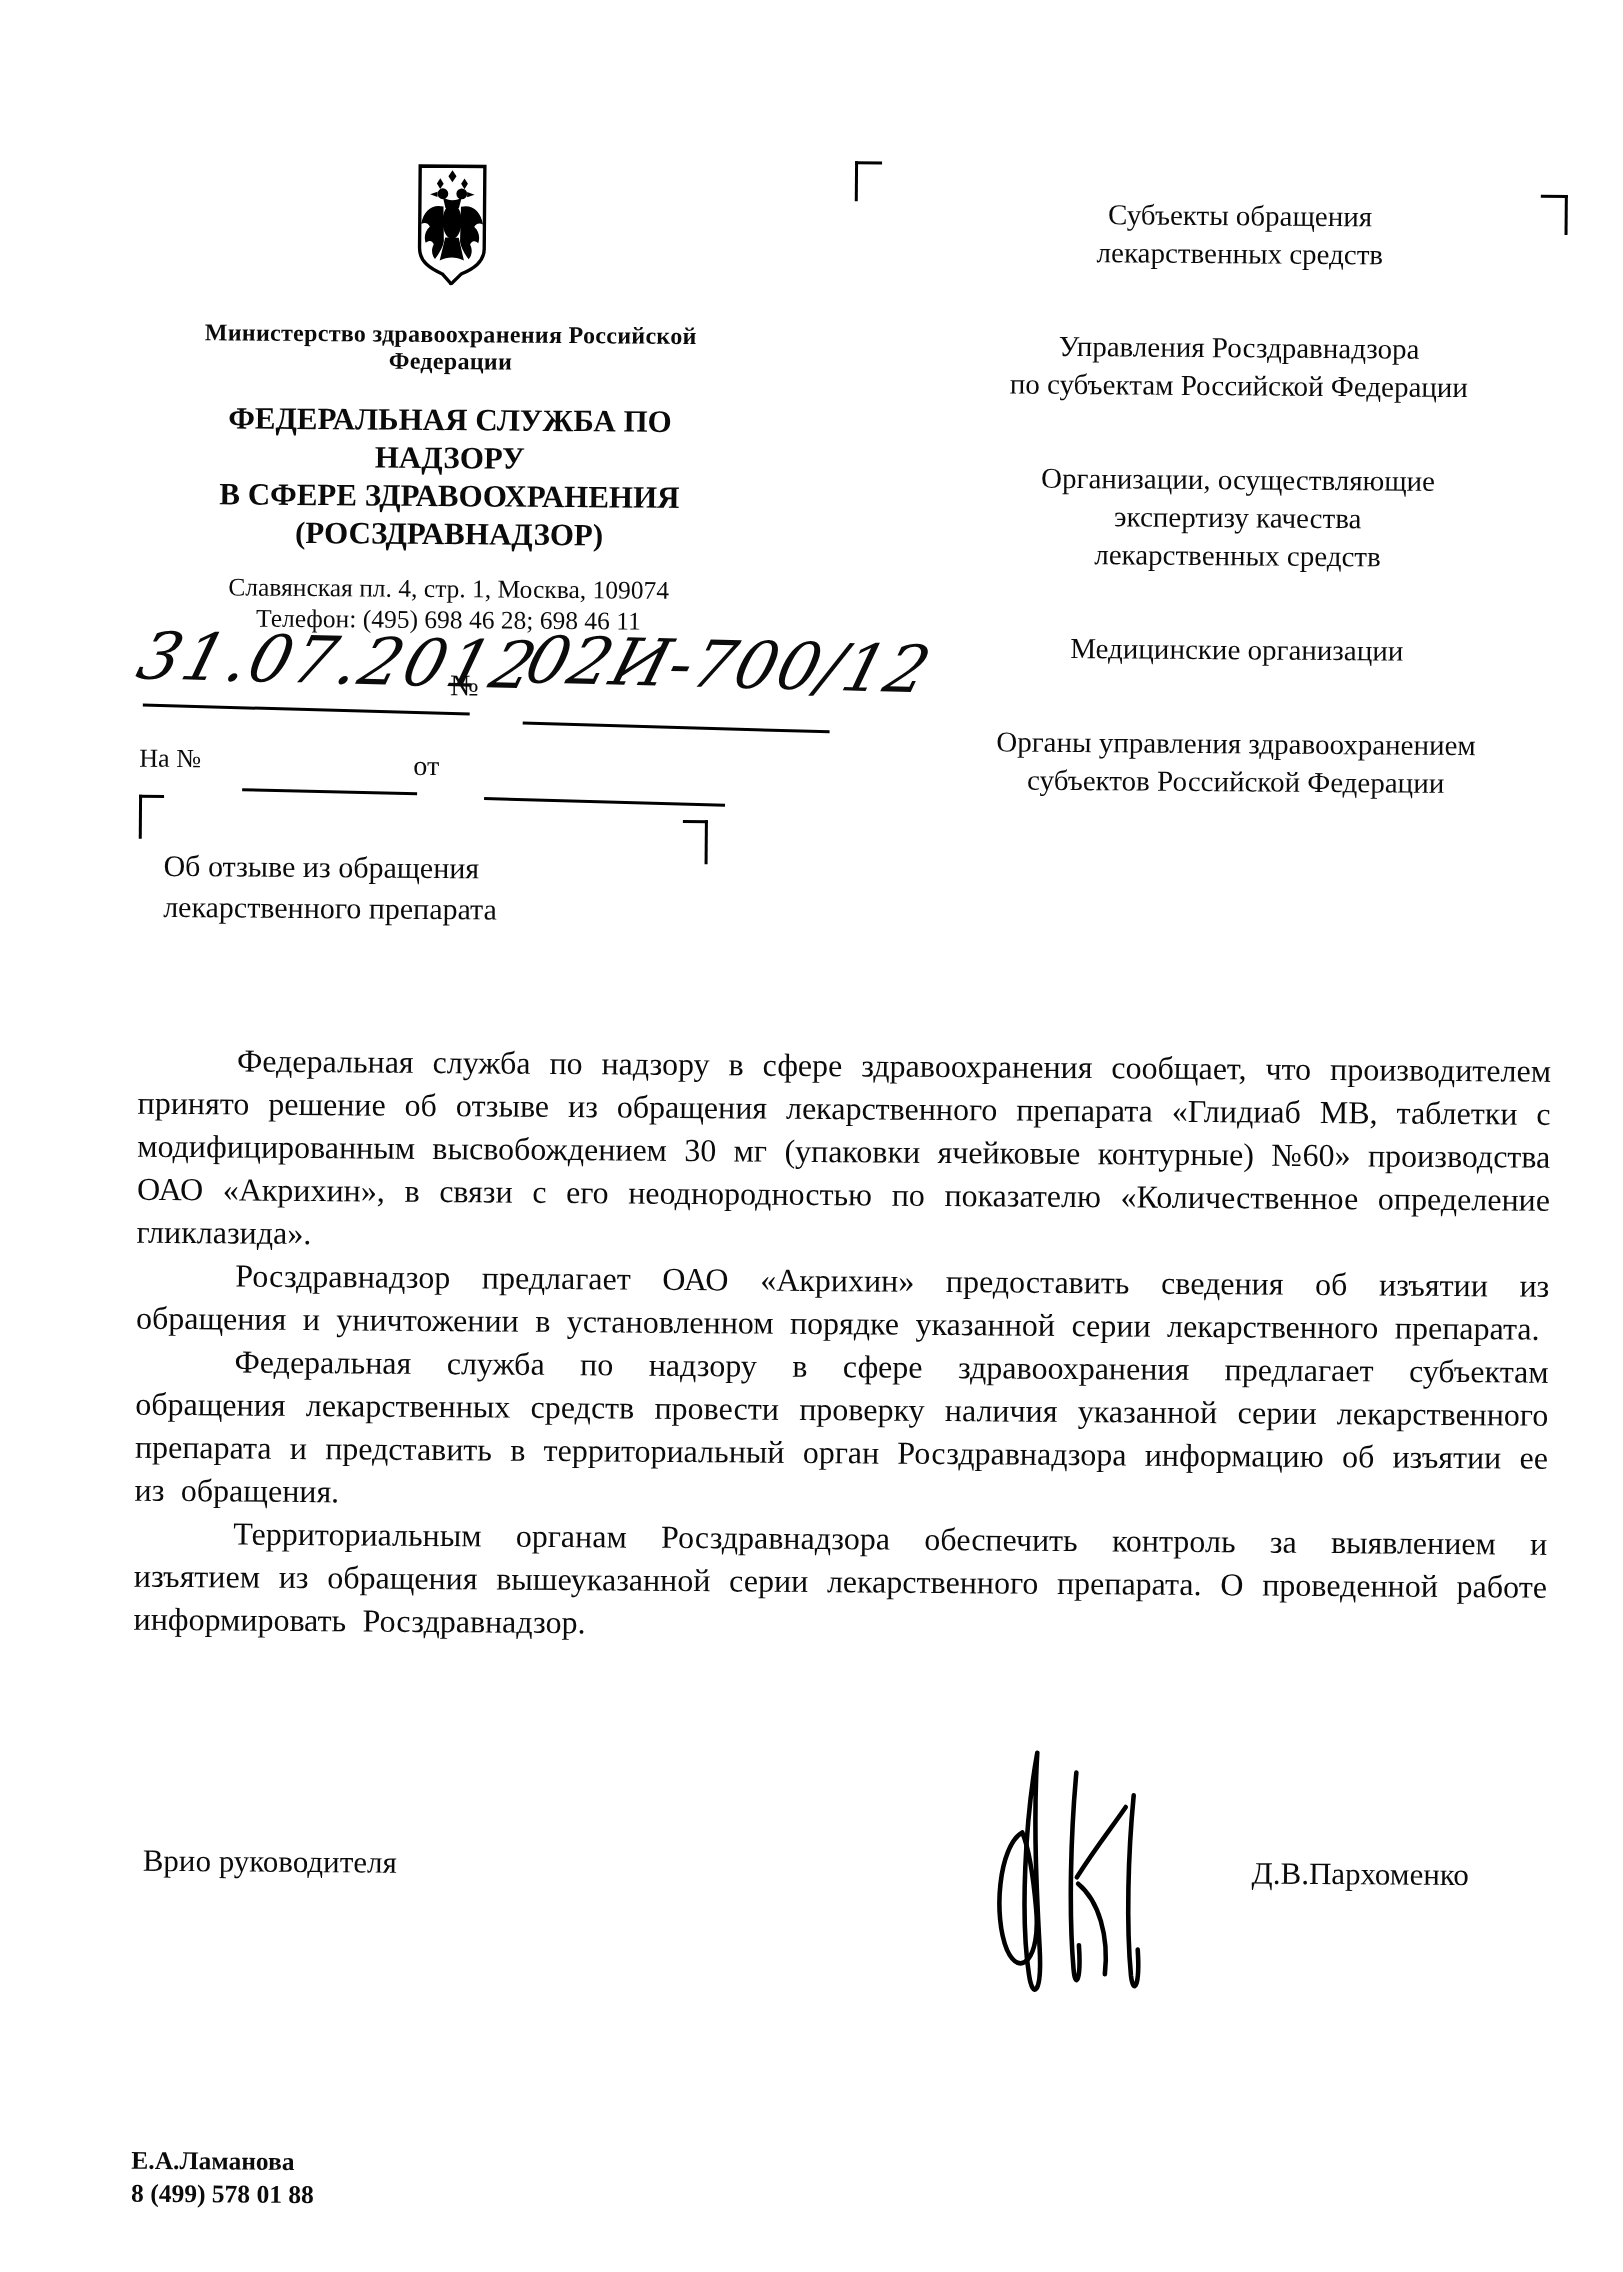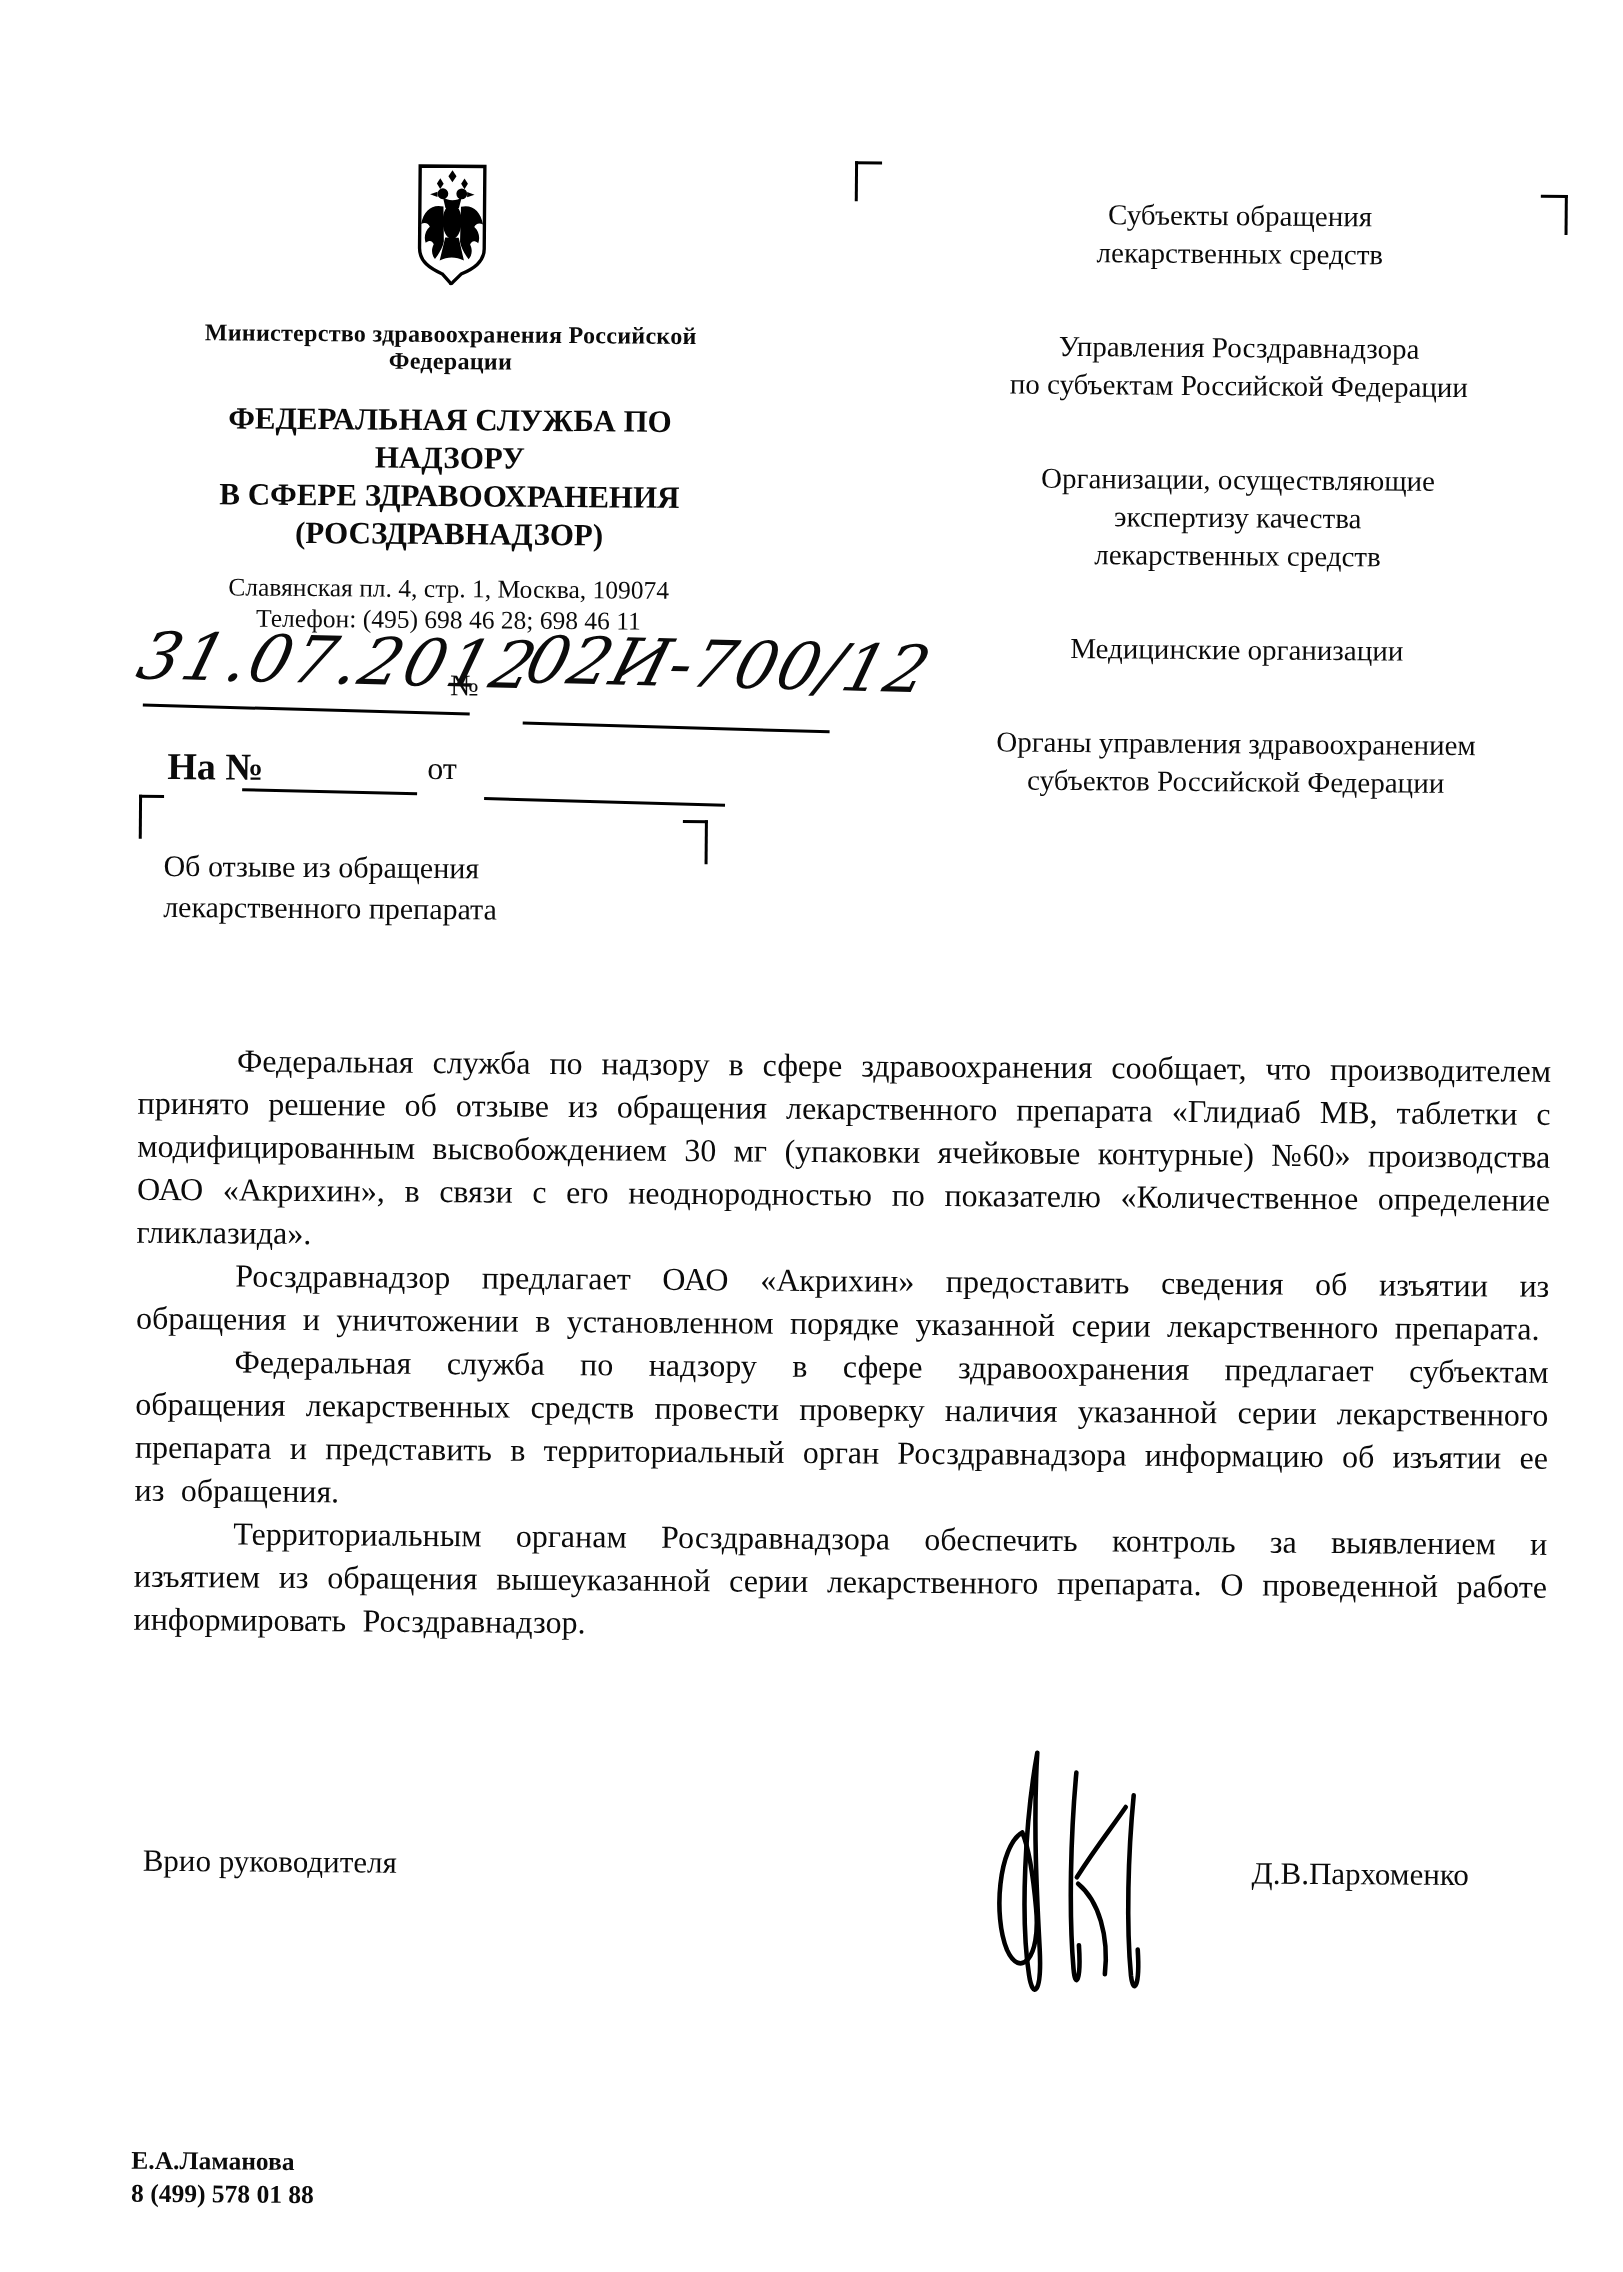--- a/index.html
+++ b/index.html
@@ -33,23 +33,23 @@
   
   .hw{font-family:"DejaVu Serif",serif;font-style:italic;}
   .hw-date{position:absolute;left:139px;top:627px;font-size:65px;letter-spacing:2.6px;
     transform:skewX(-14deg) rotate(1deg);}
   .num-sign{position:absolute;left:450px;top:671px;font-size:30px;}
   .hw-number{position:absolute;left:527px;top:628px;font-size:65px;letter-spacing:1.3px;
     transform:skewX(-14deg) rotate(1deg);}
   .uline{position:absolute;border-top:3.3px solid #000;}
   .uline-date{left:143px;top:712px;width:327px;transform:rotate(1.1deg);}
   .uline-number{left:523px;top:727px;width:307px;transform:rotate(1.2deg);}
-  .na-label{position:absolute;left:168px;top:749px;font-size:38px;font-weight:bold;}
+  .na-label{position:absolute;left:140px;top:749px;font-size:26px;}
   .uline-na{left:243px;top:794px;width:175px;transform:rotate(.9deg);}
-  .ot-label{position:absolute;left:428px;top:753px;font-size:32px;}
+  .ot-label{position:absolute;left:414px;top:753px;font-size:28px;}
   .uline-ot{left:485px;top:802px;width:241px;transform:rotate(1.1deg);}
 
   
   .subject{position:absolute;left:165px;top:850px;font-size:30px;line-height:41px;white-space:pre-line;}
 
   
   .body-text{position:absolute;left:141px;top:1044px;width:1413px;
     font-size:32px;line-height:43px;text-align:justify;}
   .body-text p{margin:0;text-indent:99px;word-spacing:8.5px;}
 

